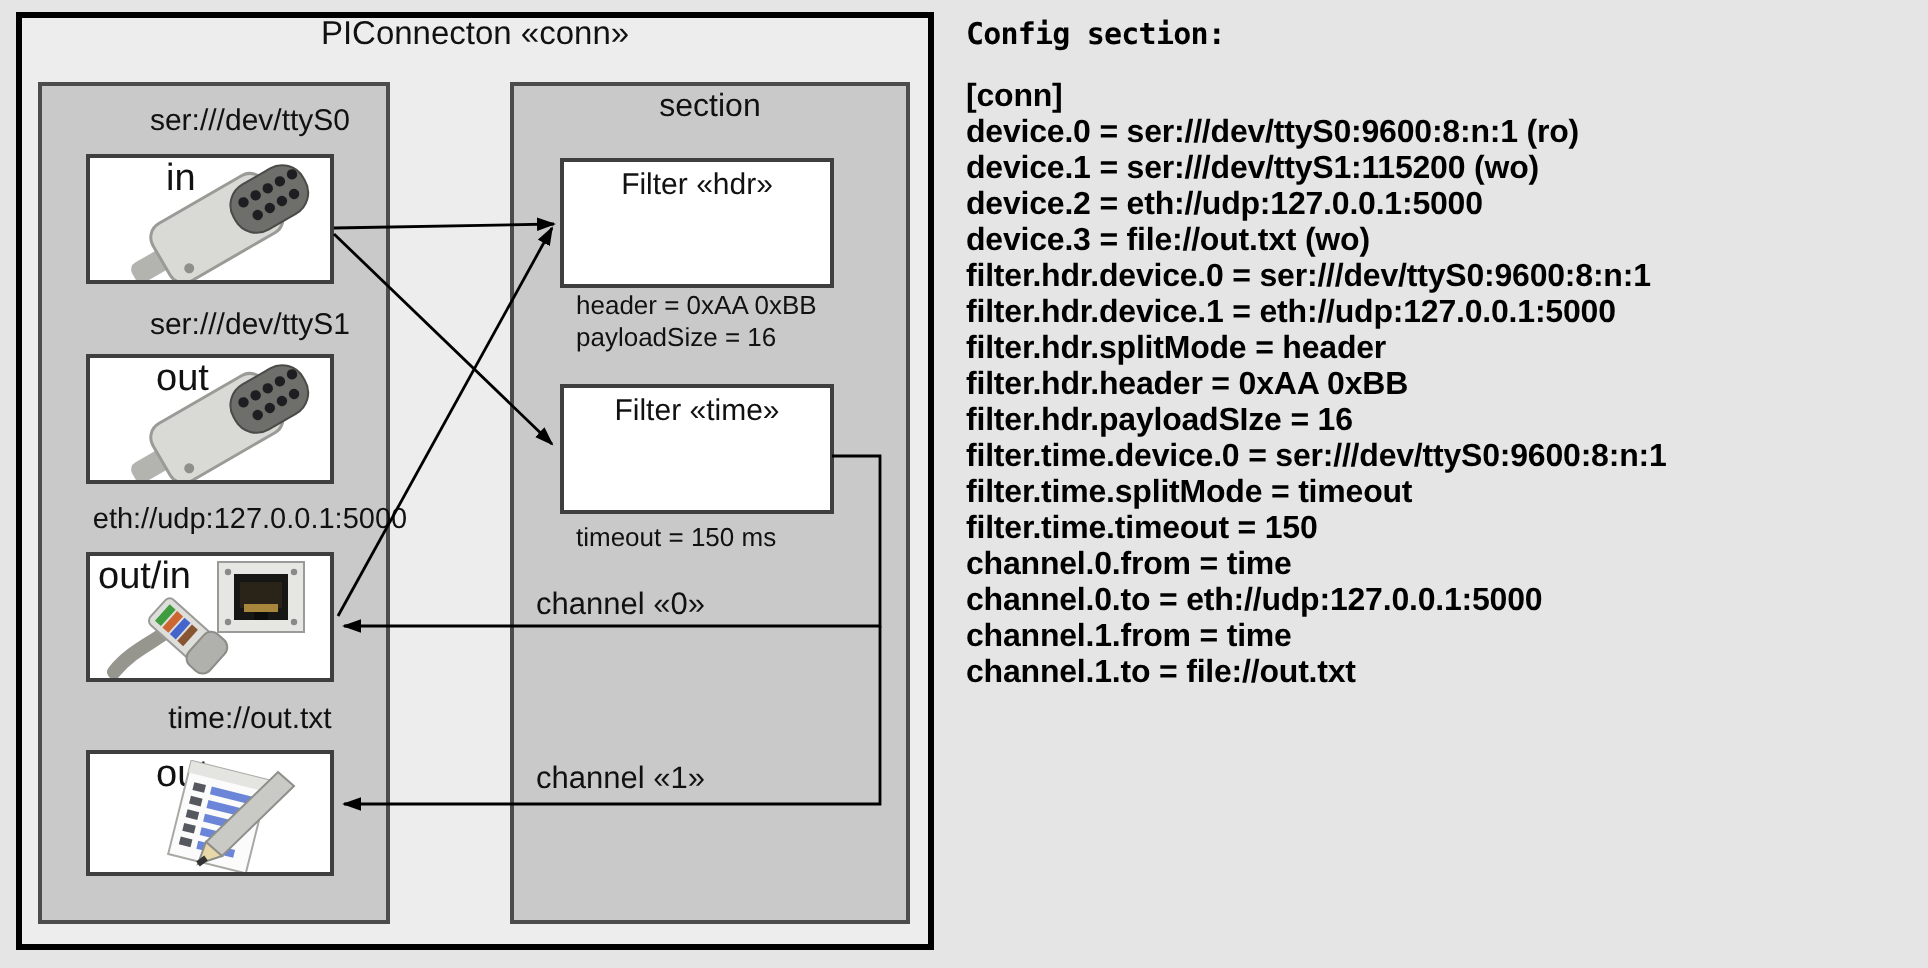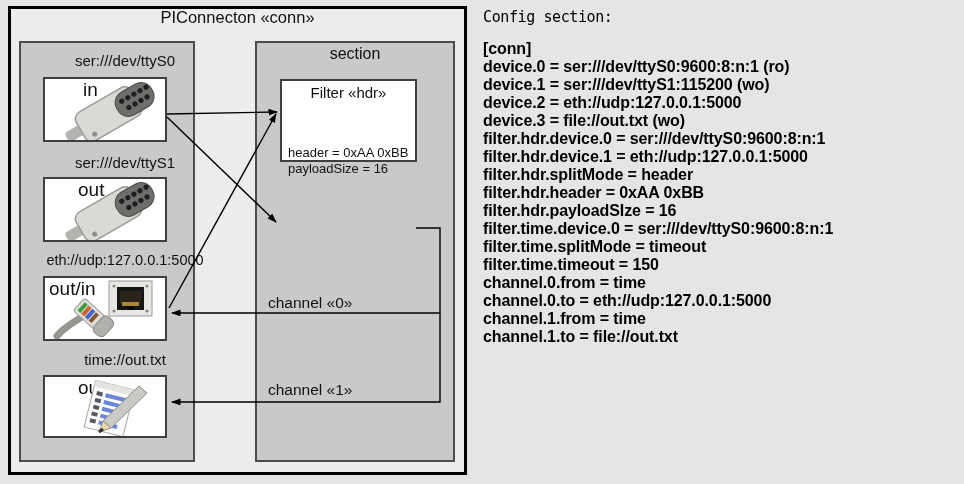--- a/index.html
+++ b/index.html
@@ -19,33 +19,33 @@
   .filters-panel{left:255px;top:41px;width:200px;height:421px;}
   .filters-title{left:255px;top:45px;width:200px;text-align:center;font-size:16px;}
 
   
   .dev-label{left:19px;width:212px;text-align:center;font-size:15px;white-space:nowrap;}
   .dev-box{left:43px;width:124px;height:65px;background:#fff;border:2px solid #3f3f3f;}
   .dev-dir{position:absolute;font-size:19px;line-height:20px;top:1px;}
   .dev-icon{position:absolute;}
 
   
-  .filter-box{left:280px;width:137px;height:83px;background:#fff;border:2px solid #3f3f3f;}
+  .filter-box{left:280px;width:137px;height:65px;background:#fff;border:2px solid #3f3f3f;}
   .filter-title{position:absolute;top:3px;left:0;width:100%;text-align:center;font-size:15px;}
   .filter-props{position:absolute;left:6px;font-size:13px;line-height:16px;white-space:pre;margin-top:35px;}
 
   
   .channel-label{left:268px;width:137px;font-size:15.5px;white-space:nowrap;}
 
   
   .wires{left:0;top:0;width:480px;height:484px;pointer-events:none;}
 
   
   .config-heading{left:483px;top:8px;font-family:"DejaVu Sans Mono",monospace;
-    font-weight:normal;font-size:15px;letter-spacing:-0.4px;color:#000;}
+    font-weight:bold;font-size:15px;letter-spacing:-0.4px;color:#000;}
   .config-text{left:483px;top:40px;margin:0;font-family:Liberation Sans, sans-serif;
     font-weight:bold;font-size:16px;line-height:18px;letter-spacing:-0.1px;
     white-space:pre;color:#000;}
 </style>
 </head>
 <body>
 
 <div class="stage">
 
   <div class="abs outer-box"></div>
@@ -149,20 +149,24 @@
       </g>
     </svg>
   </div>
 
   <div class="abs filter-box" style="top:79px">
     <div class="filter-title">Filter «hdr»</div>
     <div class="filter-props" style="top:29px">header = 0xAA 0xBB
 payloadSize = 16</div>
   </div>
 
+  <div class="abs filter-box" style="top:192px">
+    <div class="filter-title">Filter «time»</div>
+    <div class="filter-props" style="top:32px">timeout = 150 ms</div>
+  </div>
 
   <div class="abs channel-label" style="top:294px">channel «0»</div>
   <div class="abs channel-label" style="top:381px">channel «1»</div>
 
   <svg class="abs wires" viewBox="0 0 480 484">
     <defs>
       <marker id="arr" markerUnits="userSpaceOnUse" markerWidth="10" markerHeight="8" refX="8.5" refY="3.4" orient="auto">
         <path d="M0,0 L9.5,3.4 L0,6.8 Z" fill="#000"></path>
       </marker>
     </defs>

